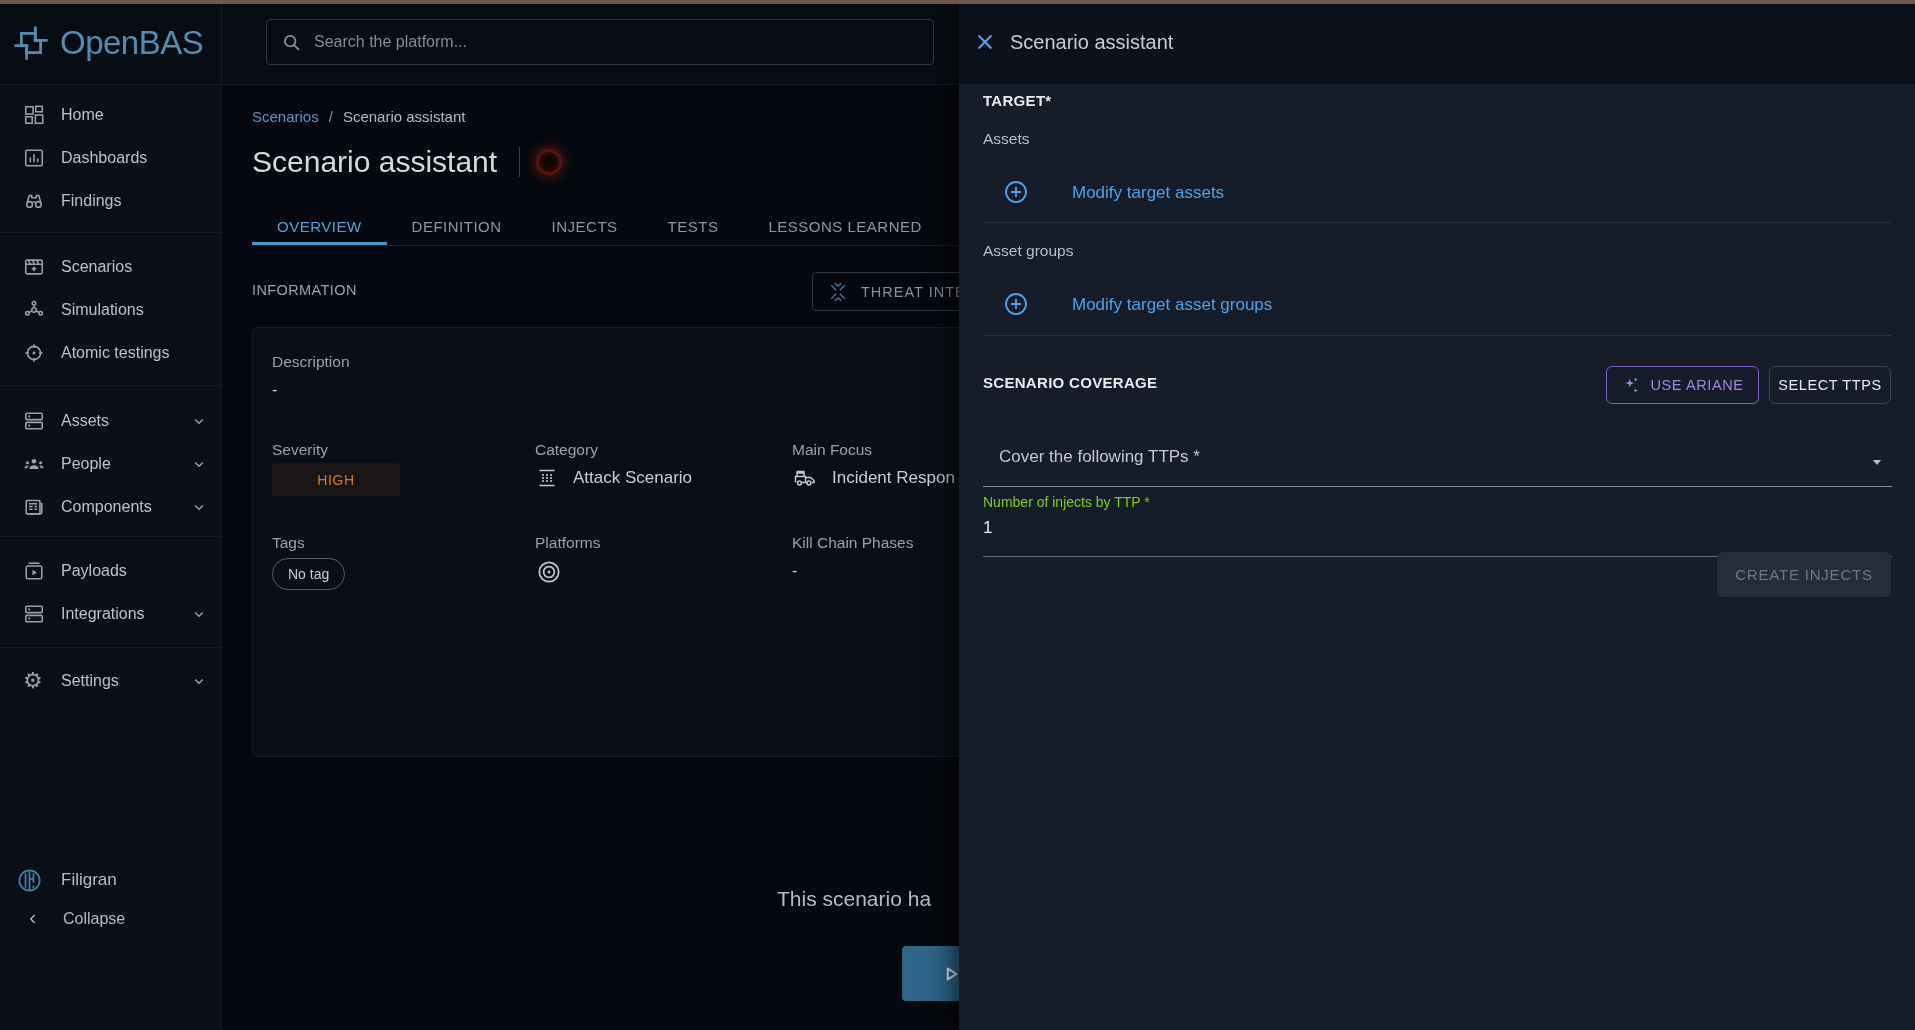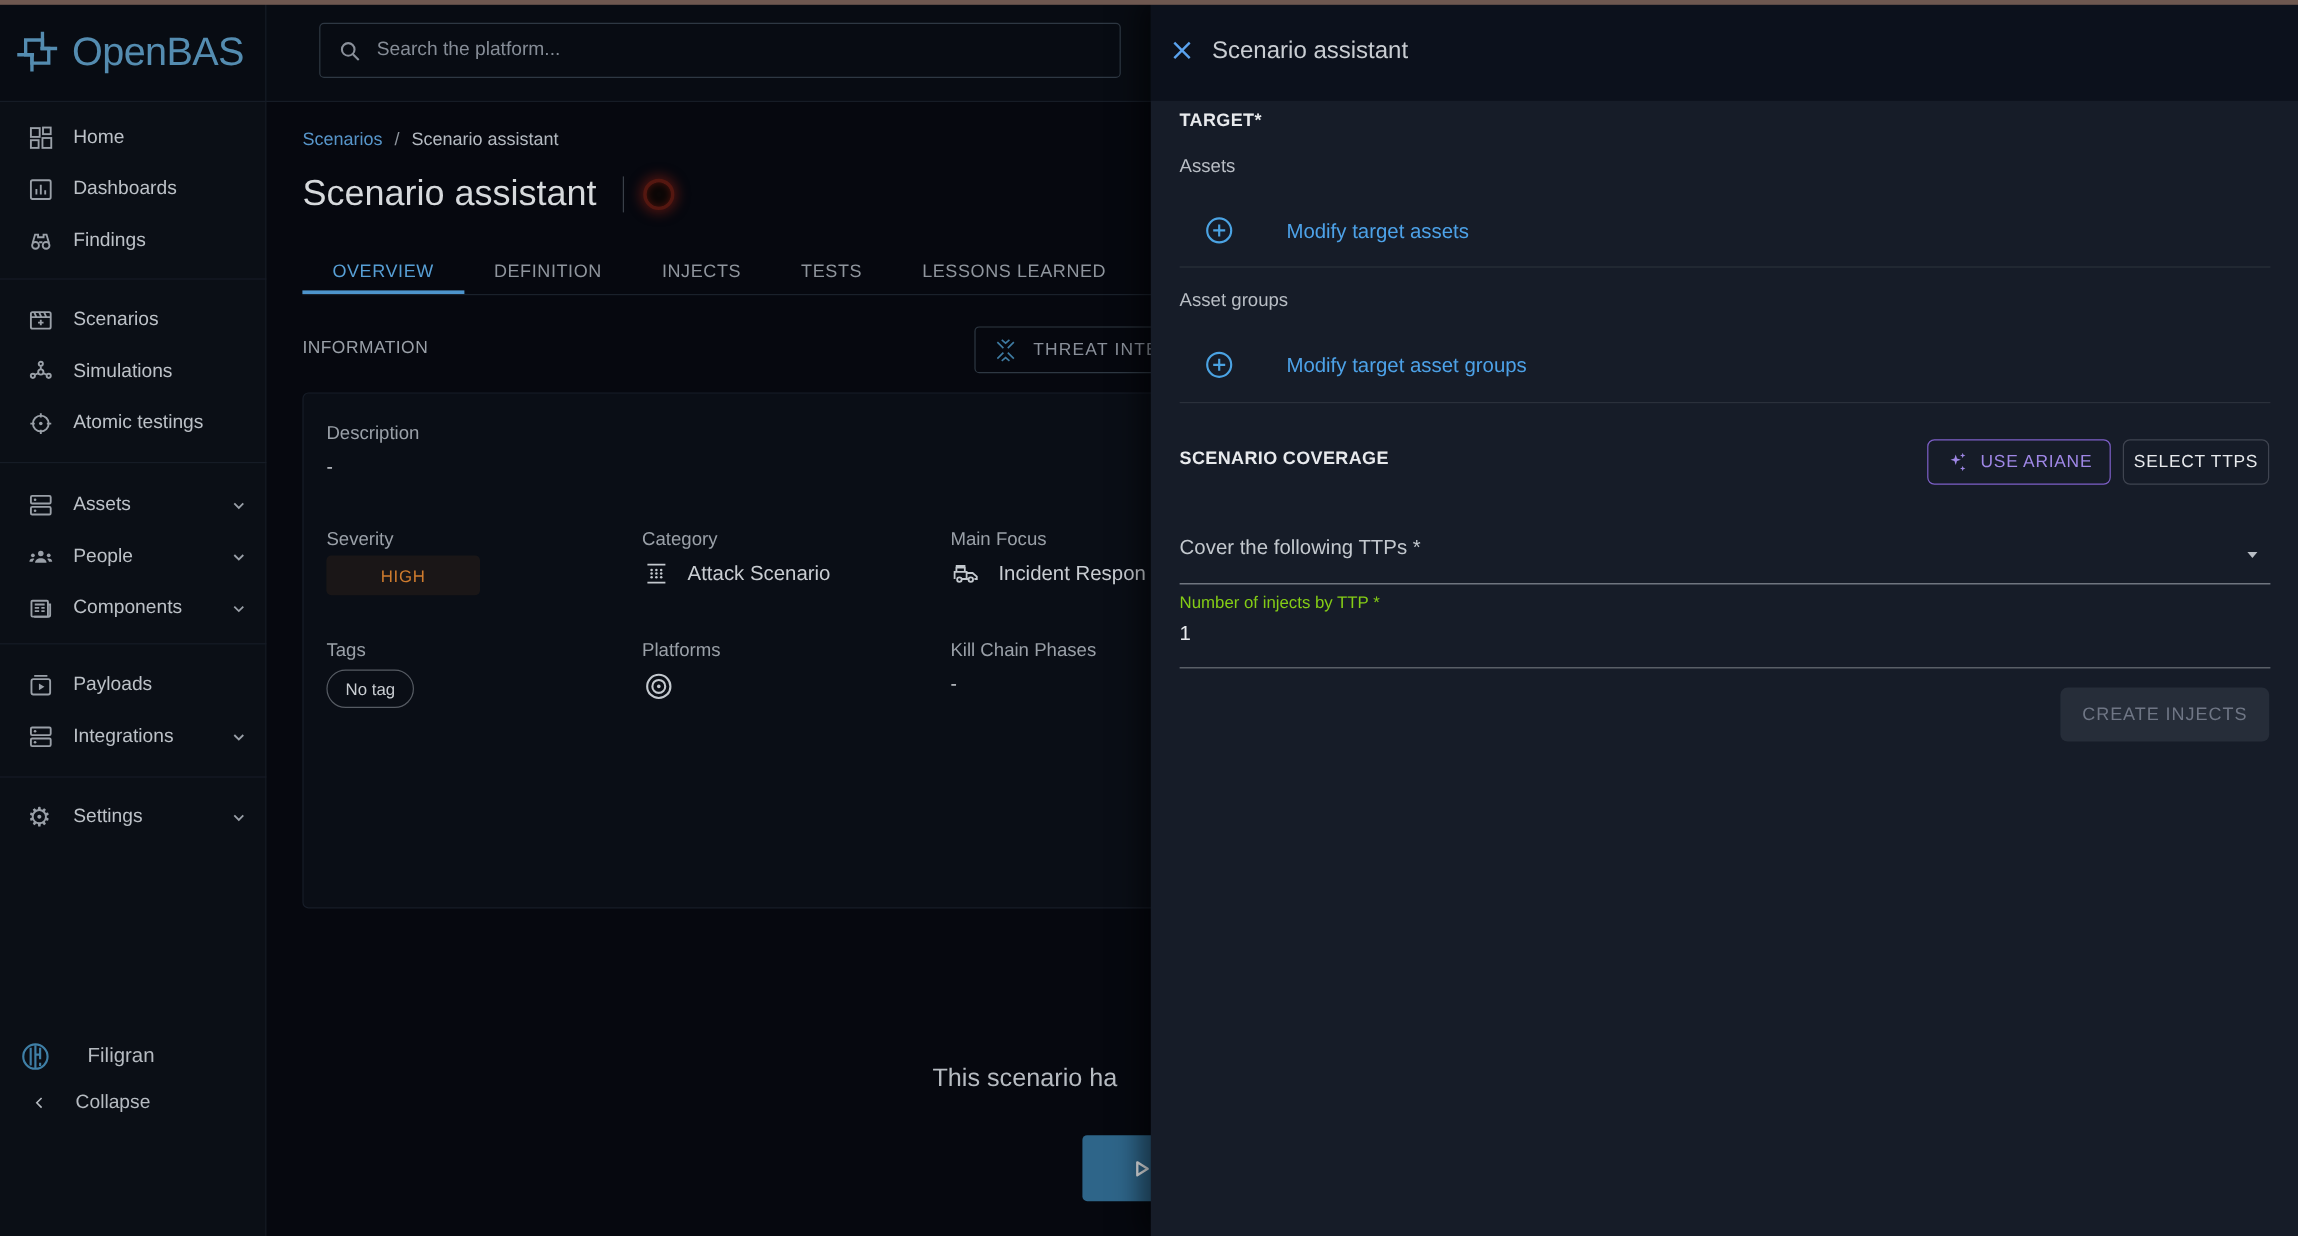--- a/index.html
+++ b/index.html
@@ -30,21 +30,21 @@
   .sb-item .lbl { font-size:16px; color:#bcc1c7; }
   .sb-ico { width:22px; height:22px; color:#9aa0a8; }
   .sb-ico svg { stroke:#9aa0a8; fill:none; stroke-width:1.7; }
   .sb-ico svg .f { fill:#9aa0a8; stroke:none; }
   .sb-chev { position:absolute; right:14px; top:50%; margin-top:-9px; width:18px; height:18px; }
   .sb-chev svg { stroke:#9aa0a8; fill:none; stroke-width:2; }
   .sb-div { position:absolute; left:0; width:222px; border-top:1px solid #161c26; }
   .gear-glyph { font-size:22px; color:#9aa0a8; line-height:22px; }
 
   .sb-foot-brand { position:absolute; left:0; top:779px; width:222px; height:32px; display:flex;
-    align-items:center; gap:30px; padding-left:16px; cursor:pointer; }
+    align-items:center; gap:18px; padding-left:16px; cursor:pointer; }
   .sb-foot-brand .lbl { font-size:17px; color:#b6bbc1; }
   .sb-foot-collapse { position:absolute; left:0; top:821px; width:222px; height:26px; display:flex;
     align-items:center; gap:22px; padding-left:25px; cursor:pointer; }
   .sb-foot-collapse .lbl { font-size:16px; color:#b6bbc1; }
 
   
   .main { position:absolute; left:222px; top:85px; width:1693px; height:945px; background:#06080f; z-index:1; }
   .breadcrumb { position:absolute; left:30px; top:23px; font-size:15px; display:flex; gap:10px; }
   .bc-link { color:#5795c9; cursor:pointer; }
   .bc-sep { color:#8f959d; }
@@ -99,29 +99,29 @@
   .d-link { position:absolute; left:113px; font-size:17px; color:#4da2e8; }
   .d-divider { position:absolute; left:24px; width:909px; border-top:1px solid #2a303b; }
 
   .btn-ariane { position:absolute; left:647px; top:366px; width:153px; height:38px; border:1px solid #7d5fc7;
     border-radius:6px; display:flex; align-items:center; justify-content:center; gap:9px;
     color:#9f87e6; font-size:14.5px; letter-spacing:.6px; cursor:pointer; }
   .btn-selectttps { position:absolute; left:810px; top:366px; width:122px; height:38px; border:1px solid #3f4450;
     border-radius:6px; display:flex; align-items:center; justify-content:center;
     color:#e8eaed; font-size:14.5px; font-weight:400; letter-spacing:.6px; cursor:pointer; }
 
-  .d-select-label { position:absolute; left:24px; top:447px; font-size:17px; color:#c3c8ce; }
+  .d-select-label { position:absolute; left:40px; top:447px; font-size:17px; color:#c3c8ce; }
   .d-select-caret { position:absolute; left:908px; top:452px; width:20px; height:20px; cursor:pointer; }
   .d-underline1 { position:absolute; left:24px; top:486px; width:909px; border-top:1px solid #868c96; }
   .d-small-label { position:absolute; left:24px; top:494px; font-size:14px; color:#84cc16; }
   .d-number-input { position:absolute; left:24px; top:518px; width:880px; background:transparent; border:none;
     outline:none; color:#e8eaed; font-size:17px; font-family:"Liberation Sans", sans-serif; }
   .d-underline2 { position:absolute; left:24px; top:556px; width:909px; border-top:1px solid #6a7078; }
 
-  .btn-create { position:absolute; left:758px; top:573px; width:174px; height:45px; background:#262d39;
+  .btn-create { position:absolute; left:758px; top:552px; width:174px; height:45px; background:#262d39;
     border:none; border-radius:6px; color:#6f7685; font-size:15px; letter-spacing:.8px;
     font-family:"Liberation Sans", sans-serif; }
 </style>
 </head>
 <body>
 
 <div class="top-strip"></div>
 
 <div class="topbar">
   <div class="logo-area">

